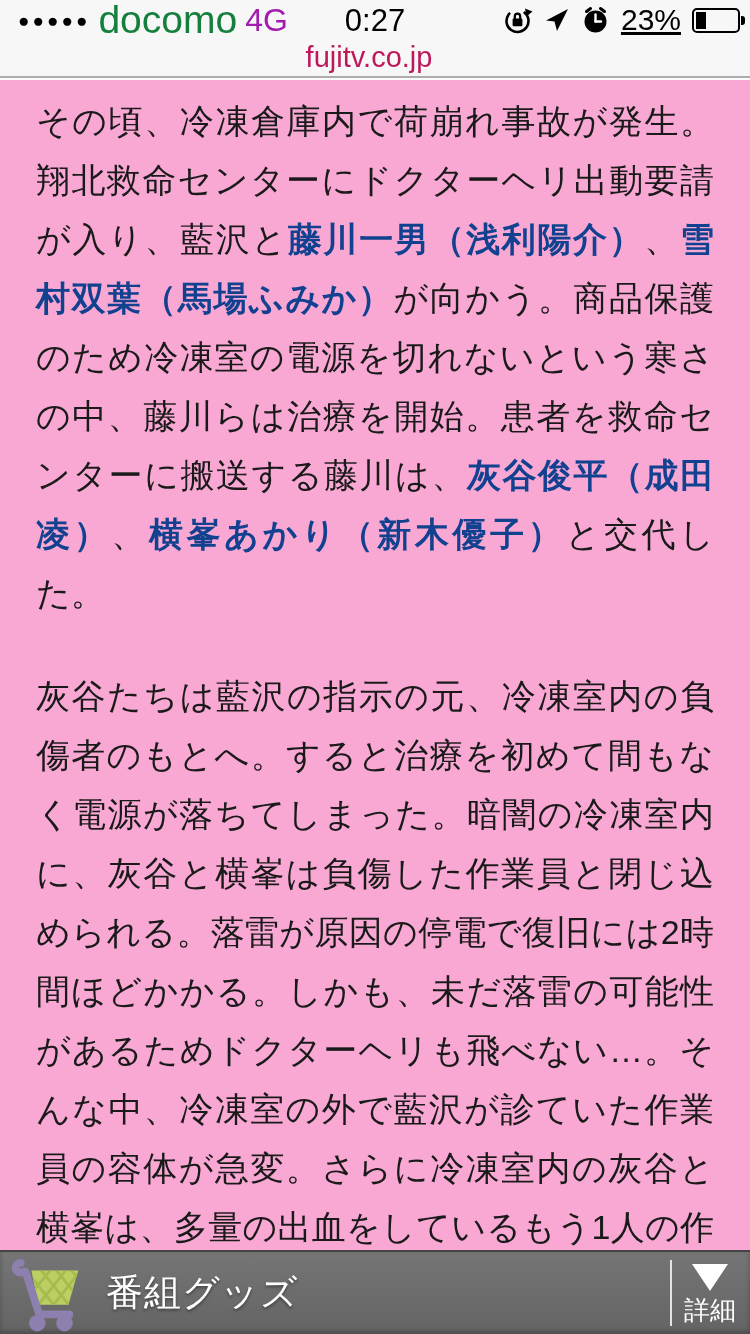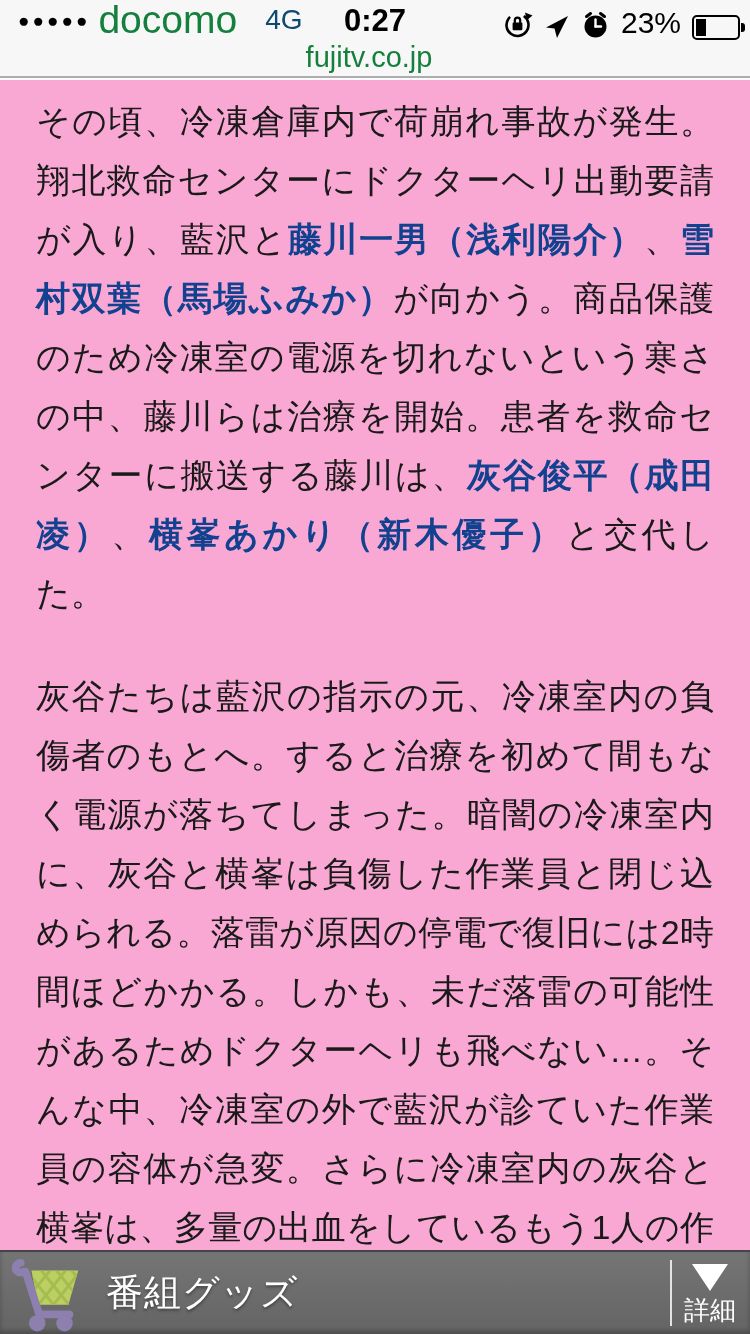--- a/index.html
+++ b/index.html
@@ -7,33 +7,33 @@
   body { font-family:"Liberation Sans","DejaVu Sans",sans-serif; background:#fcfcfc; }
   .screen { position:relative; width:750px; height:1334px; overflow:hidden; background:#fcfcfc; }
 
   
   .header { position:absolute; top:0; left:0; right:0; height:78px;
             background:#f7f7f7; border-bottom:2px solid #adadad; z-index:5; }
   .status-bar { position:relative; height:40px; }
   .sb-left { position:absolute; left:18px; top:0; height:40px; display:flex; align-items:center; }
   .sig-dots { font-size:19px; letter-spacing:3px; color:#000; padding-top:2px; }
   .carrier { font-size:39px; color:#15803d; margin-left:8px; }
-  .network { font-size:28px; color:#0c4a6e; margin-left:28px; }
+  .network { font-size:32px; color:#a21caf; margin-left:8px; }
   .sb-time { position:absolute; left:0; right:0; top:0; height:40px; line-height:42px;
-             text-align:center; font-size:31px; font-weight:700; color:#000; }
-  .sb-right { position:absolute; right:10px; top:0; height:40px; display:flex; align-items:flex-end; gap:11px; }
+             text-align:center; font-size:31px; font-weight:400; color:#000; }
+  .sb-right { position:absolute; right:10px; top:0; height:40px; display:flex; align-items:center; gap:11px;text-decoration:underline; }
   .sb-icon { display:inline-flex; align-items:center; }
   .batt-pct { font-size:30px; color:#000; }
   .battery { position:relative; width:48px; height:25px; border:2px solid #000;
              border-radius:5px; background:#f7f7f7; }
   .battery::after { content:""; position:absolute; right:-7px; top:6px; width:4px; height:9px;
                     background:#000; border-radius:0 3px 3px 0; }
   .batt-fill { position:absolute; left:2px; top:2px; bottom:2px; width:23%; background:#000; }
   .url-bar { position:absolute; top:40px; left:0; right:12px; height:36px; text-align:center;
-             font-size:29px; line-height:34px; color:#15803d; }
+             font-size:29px; line-height:34px; color:#be185d; }
 
   
   .content { position:absolute; top:80px; left:0; right:0; bottom:0;
              padding:12px 36px 0; background:#f9a8d4;
              font-size:34px; line-height:59px; color:#1a1a1a;
              text-align:justify; overflow:hidden; }
   .content p { margin:0 0 44px; }
   .cast-link { color:#11418f; font-weight:700; text-decoration:none; cursor:pointer; }
 
   

